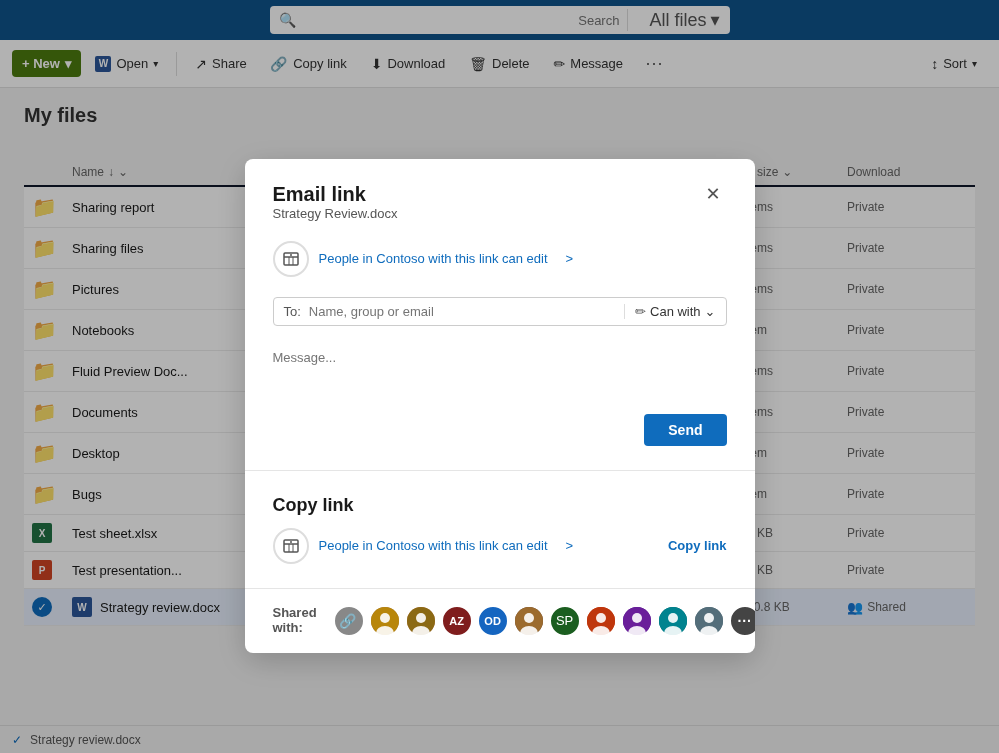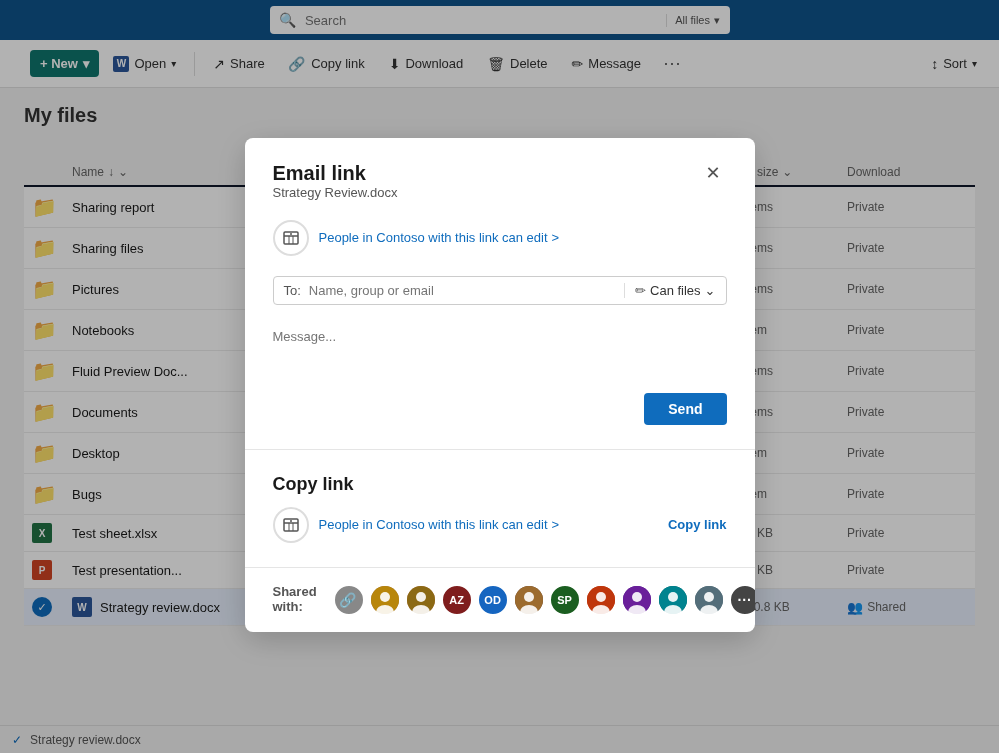--- a/index.html
+++ b/index.html
@@ -24,29 +24,30 @@
       height: 28px;
       gap: 8px;
       cursor: text;
     }
     .search-box input {
       border: none;
       outline: none;
       flex: 1;
       font-size: 13px;
       color: #333;
+      text-align: right;
     }
     .search-filter {
       display: flex;
       align-items: center;
       gap: 4px;
       color: #555;
-      font-size: 11px;
+      font-size: 18px;
       border-left: 1px solid #ddd;
-      padding-left: 8px;
+      padding-left: 21px;
       cursor: pointer;
     }
 
     
     .toolbar {
       background: #fff;
       height: 48px;
       display: flex;
       align-items: center;
       padding: 0 12px;
@@ -60,25 +61,24 @@
       padding: 6px 10px;
       border: none;
       background: none;
       border-radius: 4px;
       cursor: pointer;
       font-size: 13px;
       color: #333;
       white-space: nowrap;
     }
     .toolbar-btn.new-btn {
-      background: #0f766e;
+      background: #4d7c0f;
       color: #fff;
       font-weight: 600;
       border-radius: 4px;
-      margin-left: 18px;
     }
     .toolbar-separator { width: 1px; height: 24px; background: #ddd; margin: 0 4px; }
     .toolbar-spacer { flex: 1; }
     .toolbar-dots { font-size: 18px; color: #555; padding: 6px 8px; cursor: pointer; }
 
     
     .main-content {
       display: flex;
       height: calc(753px - 88px);
       background: #f3f3f3;
@@ -160,21 +160,21 @@
       justify-content: center;
       z-index: 100;
     }
     .modal {
       background: #fff;
       border-radius: 8px;
       width: 510px;
       box-shadow: 0 8px 32px rgba(0,0,0,0.2);
       overflow: hidden;
       position: relative;
-      top: 8px;
+      top: 29px;
     }
     .modal-section {
       padding: 24px 28px;
       border-bottom: 1px solid #e5e5e5;
     }
     .modal-section:last-child { border-bottom: none; }
     .modal-header {
       display: flex;
       align-items: flex-start;
       justify-content: space-between;
@@ -213,21 +213,21 @@
       border: 2px solid #ddd;
       border-radius: 50%;
       display: flex; align-items: center; justify-content: center;
       font-size: 16px;
       color: #555;
       flex-shrink: 0;
     }
     .link-text {
       font-size: 13px;
       color: #0f6cbd;
-      display: flex; align-items: center; gap: 4px;
+      display: flex; align-items: center; gap: 18px;
     }
 
     .to-field-row {
       display: flex;
       align-items: center;
       border: 1px solid #ccc;
       border-radius: 4px;
       padding: 6px 10px;
       margin-bottom: 24px;
       gap: 8px;
@@ -541,21 +541,21 @@
           <span>People in Contoso with this link can edit</span>
           <span>&gt;</span>
         </span>
       </div>
 
       <div class="to-field-row">
         <span class="to-label">To:</span>
         <input class="to-input" type="text" placeholder="Name, group or email" style="">
         <div class="can-edit-btn">
           <span class="edit-icon">✏</span>
-          <span>Can files</span>
+          <span>Can with</span>
           <span>⌄</span>
         </div>
       </div>
 
       <textarea class="message-area" rows="2" placeholder="Message..." style=""></textarea>
 
       <div class="send-row">
         <button class="send-btn">Send</button>
       </div>
     </div>
@@ -602,21 +602,21 @@
         </div>
         <div class="avatar" style="background:#7f1d1d; font-size:11px; font-weight:700; color:#fff; display:flex;align-items:center;justify-content:center; width:32px;height:32px;border-radius:50%;flex-shrink:0;">AZ</div>
         <div class="avatar avatar-od" style="background:#1565c0; font-size:11px; font-weight:700; color:#fff; display:flex;align-items:center;justify-content:center; width:32px;height:32px;border-radius:50%;flex-shrink:0;">OD</div>
         <div class="avatar" style="background:#5d4037; font-size:11px; font-weight:600;">
           <svg width="28" height="28" viewBox="0 0 28 28">
             <circle cx="14" cy="14" r="14" fill="#9C6B2E"></circle>
             <circle cx="14" cy="11" r="5" fill="#fff" opacity="0.9"></circle>
             <ellipse cx="14" cy="26" rx="9" ry="7" fill="#fff" opacity="0.9"></ellipse>
           </svg>
         </div>
-        <div class="avatar avatar-sp" style="background:#1b5e20; font-size:11px; font-weight:700; color:#fff; display:flex;align-items:center;justify-content:center; width:32px;height:32px;border-radius:50%;flex-shrink:0;">SP</div>
+        <div class="avatar avatar-sp" style="background:#1b5e20; font-size:13px; font-weight:400; color:#fff; display:flex;align-items:center;justify-content:center; width:32px;height:32px;border-radius:50%;flex-shrink:0;">SP</div>
         <div class="avatar" style="background:#bf360c; font-size:11px; font-weight:600;">
           <svg width="28" height="28" viewBox="0 0 28 28">
             <circle cx="14" cy="14" r="14" fill="#bf360c"></circle>
             <circle cx="14" cy="11" r="5" fill="#fff" opacity="0.9"></circle>
             <ellipse cx="14" cy="26" rx="9" ry="7" fill="#fff" opacity="0.9"></ellipse>
           </svg>
         </div>
         <div class="avatar" style="background:#4a148c;">
           <svg width="28" height="28" viewBox="0 0 28 28">
             <circle cx="14" cy="14" r="14" fill="#6a1f9a"></circle>

